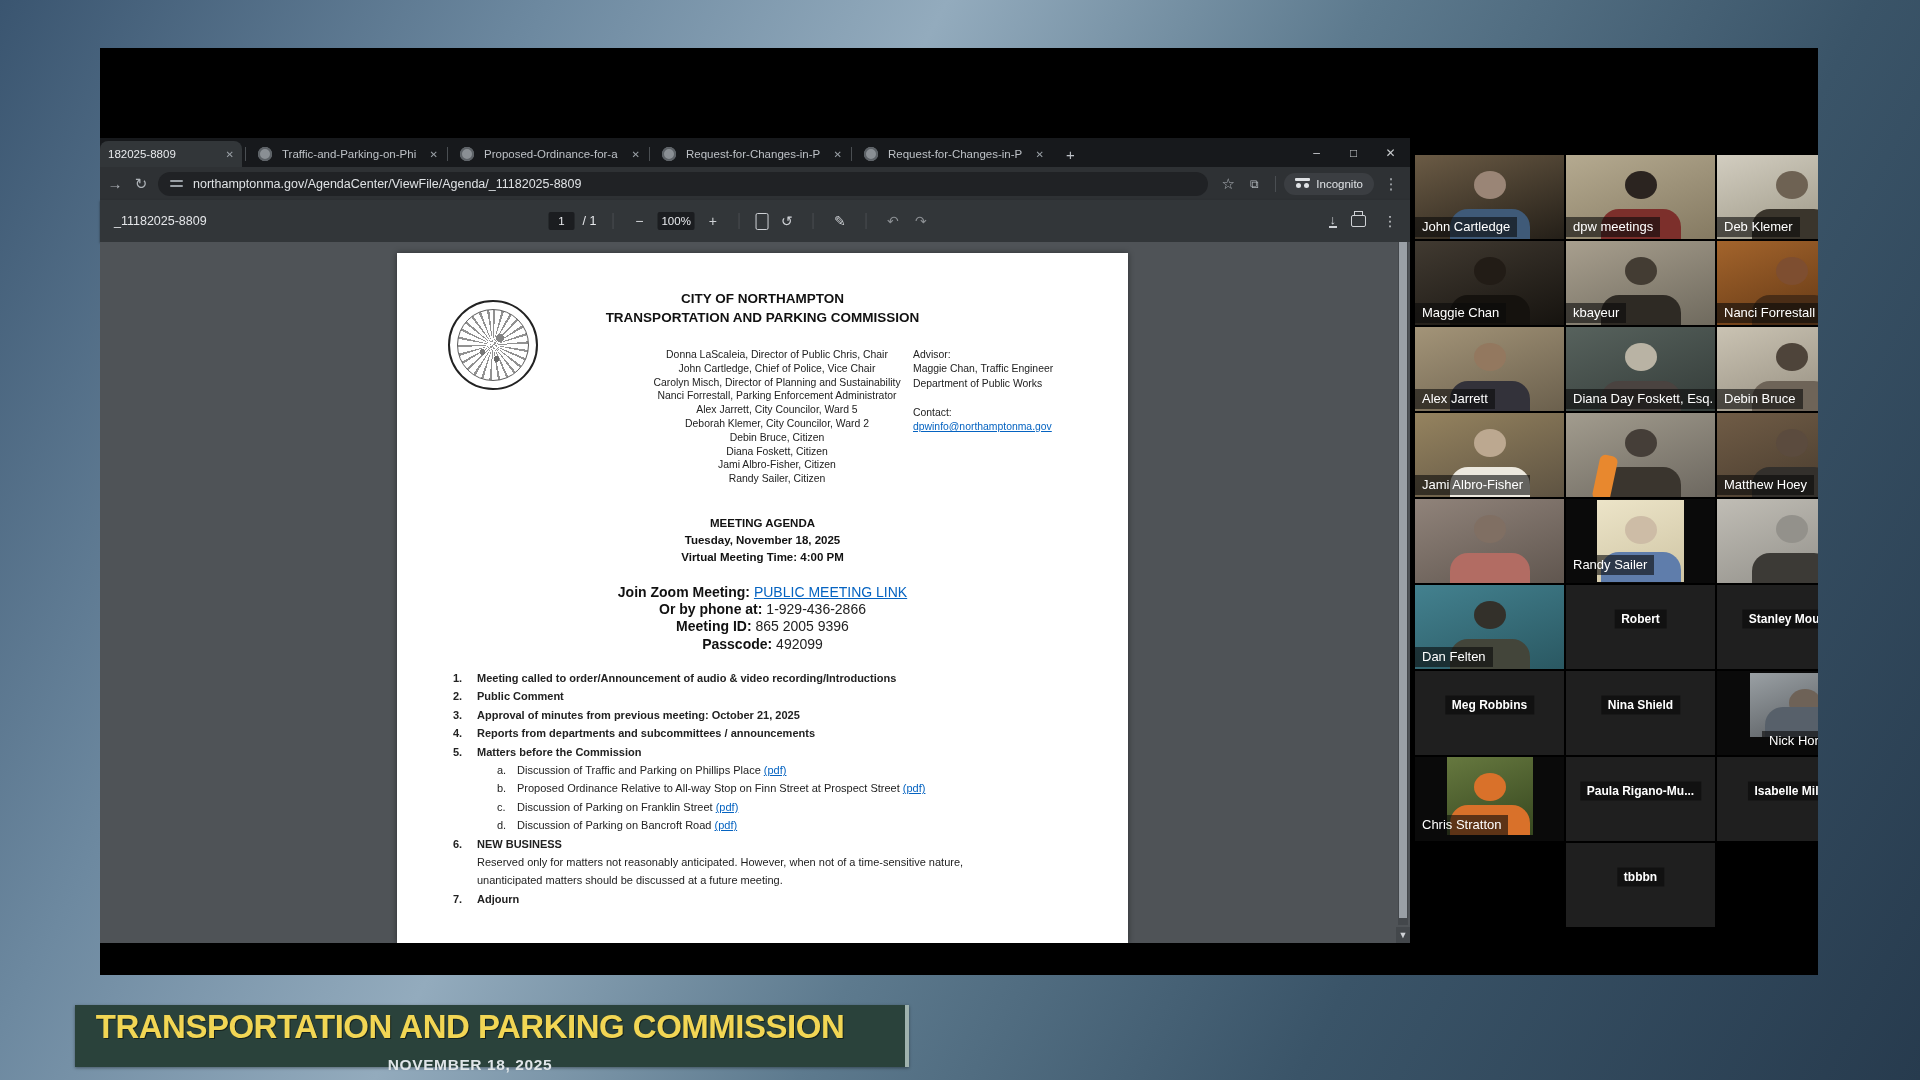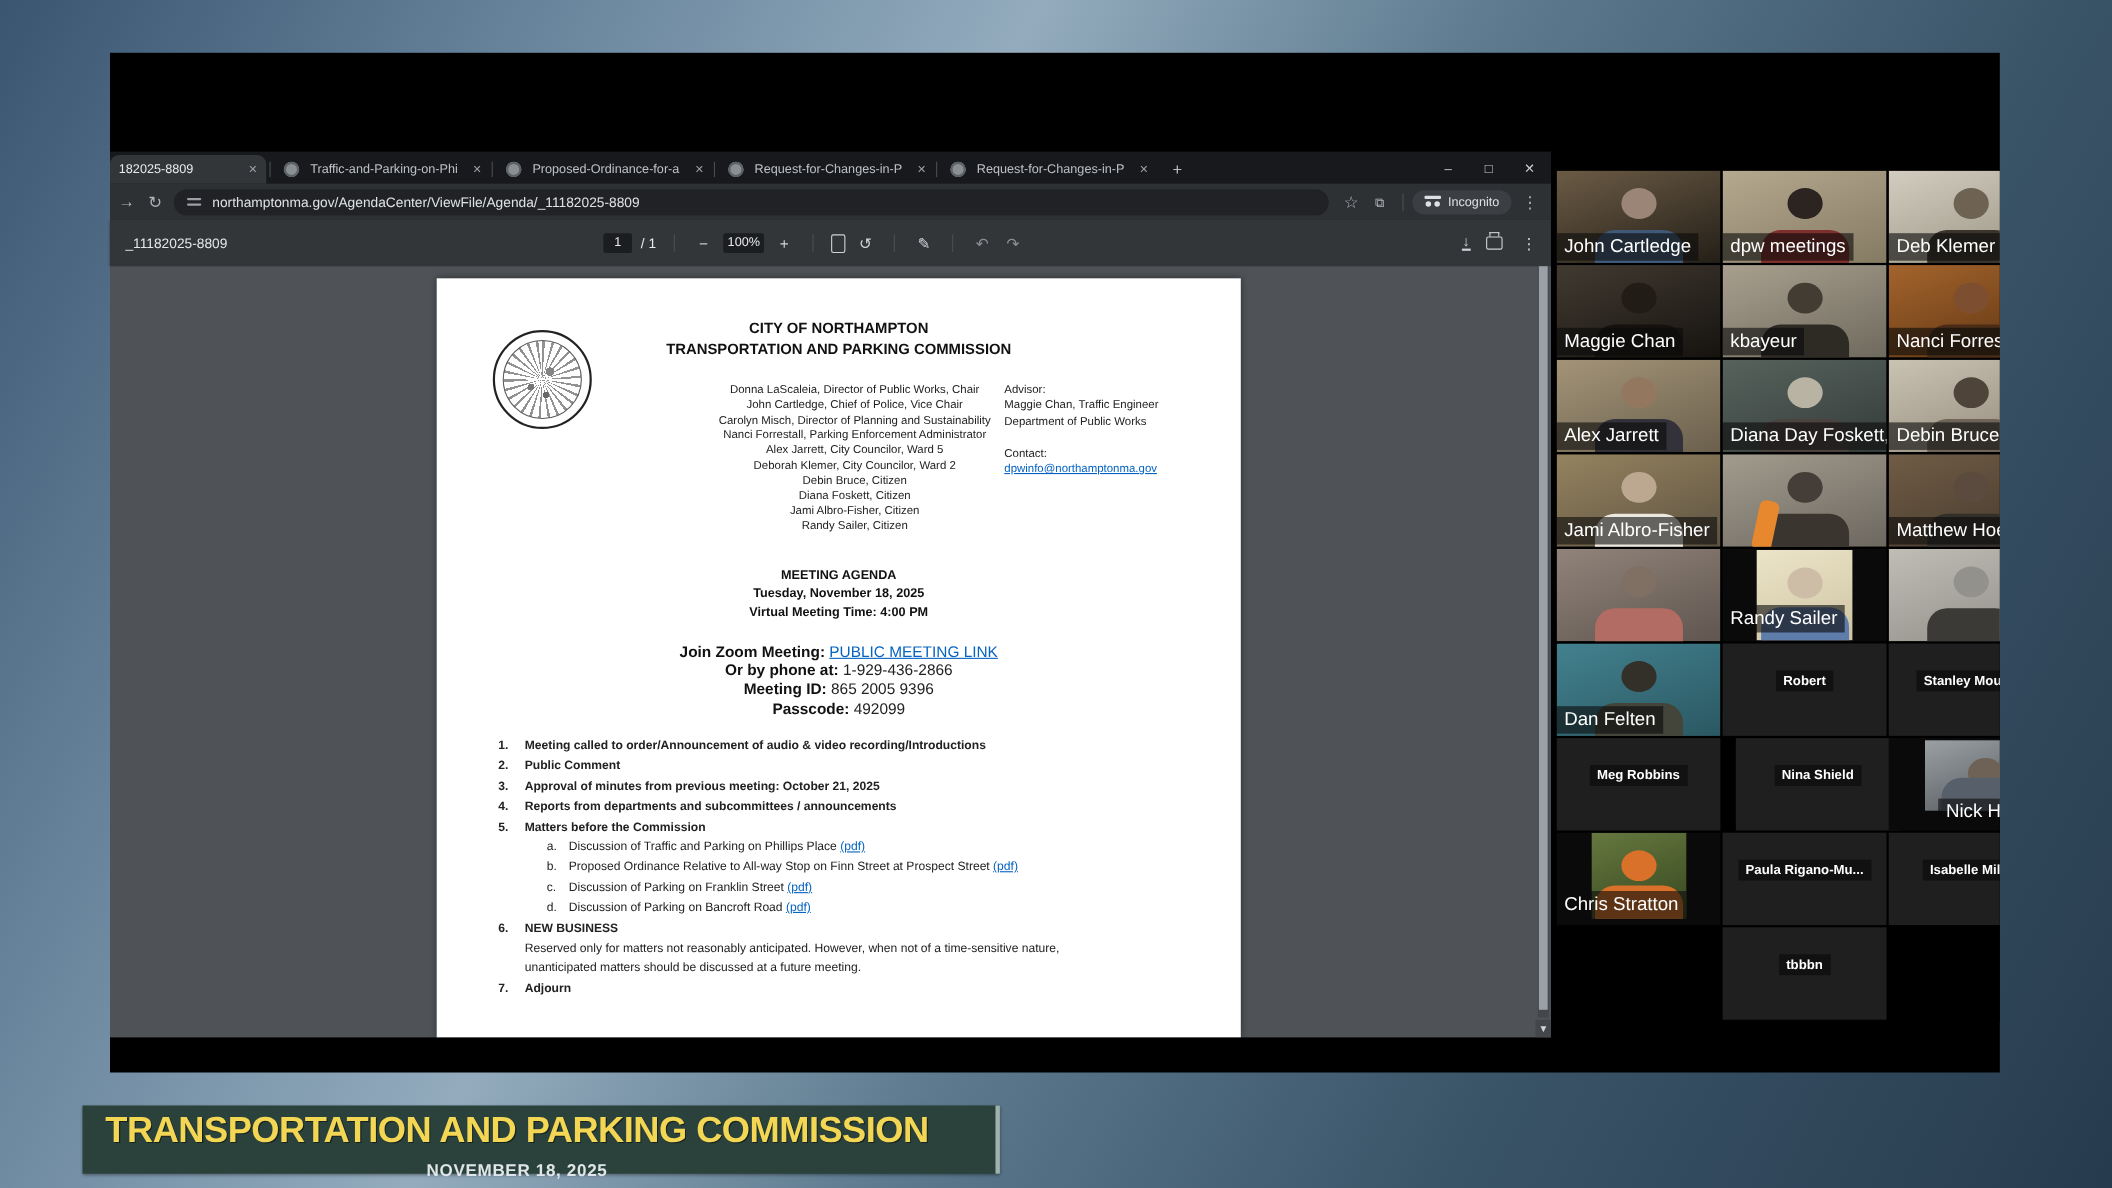--- a/index.html
+++ b/index.html
@@ -81,21 +81,21 @@
   .srow{display:flex;line-height:18.4px;padding-left:44px;}
   .srow .no{width:20px;flex:0 0 20px;font-weight:normal;}
   .body-tx{line-height:18.4px;padding-left:24px;font-weight:normal;}
   
   .gallery{position:absolute;left:1315px;top:107px;width:403px;height:774px;background:#000;overflow:hidden;}
   .tile{position:absolute;width:149px;height:84px;background:#0a0a0a;overflow:hidden;}
   .tile .vid{position:absolute;inset:0;}
   .pr-head{position:absolute;left:50%;transform:translateX(-50%);top:16px;width:32px;height:28px;border-radius:50%;}
   .pr-body{position:absolute;left:50%;transform:translateX(-50%);bottom:-8px;width:80px;height:38px;border-radius:18px 18px 0 0;}
   .nlabel{position:absolute;left:0;bottom:2px;max-width:146px;background:rgba(10,10,10,.6);color:#fff;
-          font-size:17px;padding:2px 7px 3px;white-space:nowrap;overflow:hidden;text-align:right;}
+          font-size:13px;padding:2px 7px 3px;white-space:nowrap;overflow:hidden;text-align:right;}
   .tile.name{background:#1f1f1f;}
   .tile.name .nlabel{left:50%;top:40%;bottom:auto;transform:translate(-50%,-50%);
           background:rgba(0,0,0,.45);font-weight:bold;font-size:12px;text-align:center;}
   .inset{position:absolute;overflow:hidden;}
   .v-pillar .inset{left:31px;top:1px;width:87px;height:82px;}
   .v-pillar .nlabel{bottom:8px;}
   .v-topright .inset{left:33px;top:2px;width:110px;height:64px;}
   .v-topright .nlabel{bottom:4px;margin-left:45px;}
   .v-photo .inset{left:32px;top:0px;width:86px;height:78px;}
   .v-photo .nlabel{bottom:6px;}
@@ -204,21 +204,21 @@
       </div>
 
       <div class="viewer">
         <div class="page">
           <div class="seal"></div>
           <div class="docheader">
             <div>CITY OF NORTHAMPTON</div>
             <div>TRANSPORTATION AND PARKING COMMISSION</div>
           </div>
           <div class="members" id="members">
-              <div>Donna LaScaleia, Director of Public Works, Chair</div>
+              <div>Donna LaScaleia, Director of Public Chris, Chair</div>
               <div>John Cartledge, Chief of Police, Vice Chair</div>
               <div>Carolyn Misch, Director of Planning and Sustainability</div>
               <div>Nanci Forrestall, Parking Enforcement Administrator</div>
               <div>Alex Jarrett, City Councilor, Ward 5</div>
               <div>Deborah Klemer, City Councilor, Ward 2</div>
               <div>Debin Bruce, Citizen</div>
               <div>Diana Foskett, Citizen</div>
               <div>Jami Albro-Fisher, Citizen</div>
               <div>Randy Sailer, Citizen</div>
             </div>
@@ -406,21 +406,21 @@
         </div>
         <div class="tile name" style="left: 151px; top: 430px;">
           <div class="nlabel">Robert</div>
         </div>
         <div class="tile name" style="left: 302px; top: 430px;">
           <div class="nlabel">Stanley  Moulto</div>
         </div>
         <div class="tile name" style="left: 0px; top: 516px;">
           <div class="nlabel">Meg Robbins</div>
         </div>
-        <div class="tile name" style="left: 163px; top: 516px;">
+        <div class="tile name" style="left: 151px; top: 516px;">
           <div class="nlabel">Nina Shield</div>
         </div>
         <div class="tile  v-topright" style="left: 302px; top: 516px;">
           <div class="inset" style="background: linear-gradient(160deg, rgb(154, 160, 164), rgb(78, 82, 86));">
             <div class="pr-head" style="background: rgb(110, 98, 87);"></div>
             <div class="pr-body" style="background: rgb(87, 96, 106);"></div>
           </div>
           <div class="nlabel">Nick Horton (he/h</div>
         </div>
         <div class="tile  v-photo" style="left: 0px; top: 602px;">

